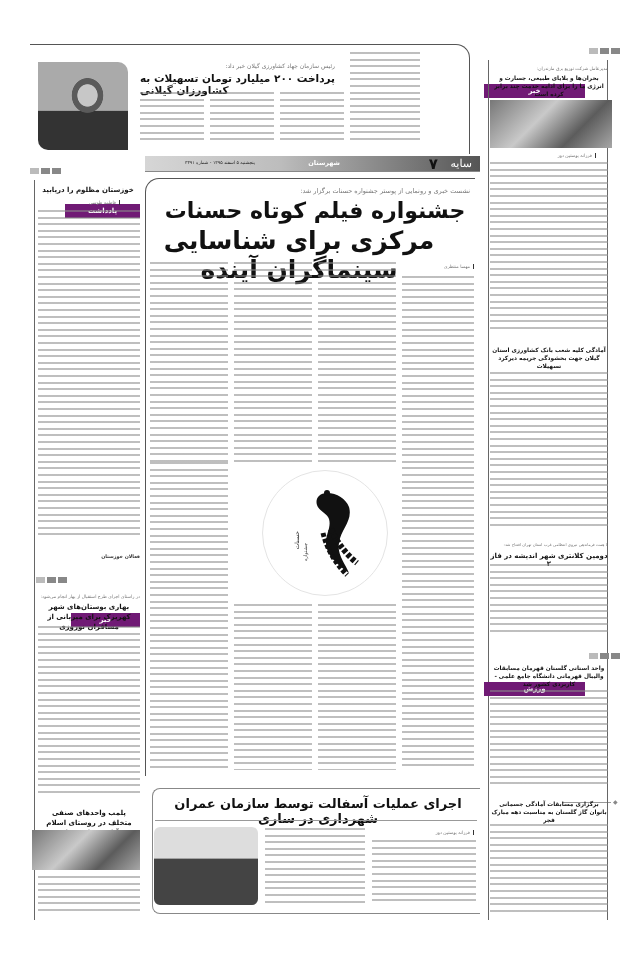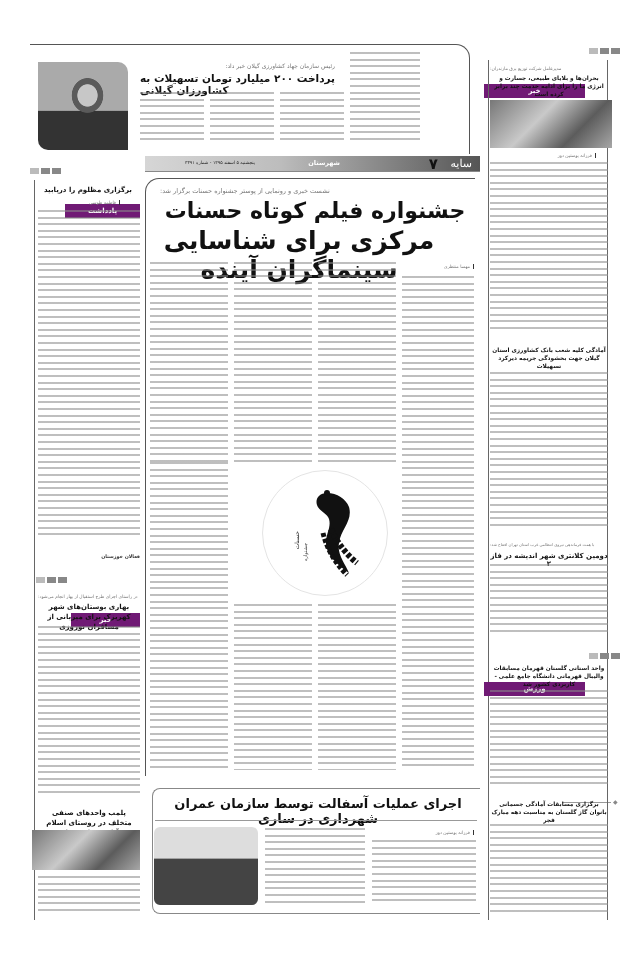--- a/index.html
+++ b/index.html
@@ -4,21 +4,21 @@
 <style>
   * { box-sizing: border-box; margin: 0; padding: 0; }
   html, body { width: 620px; height: 958px; background: #fff; overflow: hidden; }
   body { position: relative; font-family: "DejaVu Sans", sans-serif; color: #222; direction: rtl; }
   .abs { position: absolute; }
   .col-text { font-size: 4.2px; line-height: 6.6px; color: #555; text-align: justify; overflow: hidden; }
   .lines { background: repeating-linear-gradient(to bottom, #8a8a8a 0 2px, transparent 2px 6.6px); opacity: .55; }
   .hdr-bar { background: #701a75; color: #fff; height: 14px; display: flex; align-items: center; margin-top: 40px; }
   .hdr-squares { display: flex; gap: 2px; align-items: center; }
   .hdr-squares span { display: block; width: 9px; height: 6px; background: #888; }
-  .kicker { font-size: 5px; color: #777; text-align: left; }
+  .kicker { font-size: 5px; color: #777; text-align: right; }
   .h-bold { font-weight: bold; color: #111; text-align: center; }
   .byline { font-size: 4.5px; color: #777; border-right: 1px solid #333; padding-right: 3px; }
   .sep { height: 1px; background: #999; position: relative; }
   .sep:after { content: "◆"; position: absolute; left: 50%; top: -4px; font-size: 6px; color: #888; background: #fff; padding: 0 2px; }
   .photo { background: linear-gradient(135deg, #777, #c9c9c9 40%, #5c5c5c 70%, #a7a7a7); }
 </style>
 </head>
 <body>
 
 <div class="abs" style="left:30px;top:44px;width:440px;height:110px;border:1.5px solid #555;border-left:none;border-top-right-radius:14px;border-bottom:none;"></div>
@@ -75,21 +75,21 @@
   <div class="hdr-bar" style="flex:1;justify-content:center;">
     <span style="font-size:7px;font-weight:bold;">یادداشت</span>
   </div>
   <div class="hdr-squares" style="margin-right:4px;">
     <span></span>
       <span></span>
       <span style="background:#bbb"></span>
   </div>
 </div>
 <div class="abs" style="left:34px;top:180px;width:1px;height:740px;background:#666;"></div>
-<div class="abs h-bold" style="left:36px;top:186px;width:104px;font-size:7px;">برگزاری مظلوم را دریابید</div>
+<div class="abs h-bold" style="left:36px;top:186px;width:104px;font-size:7px;">خوزستان مظلوم را دریابید</div>
 <div class="abs byline" style="right:500px;top:200px;">فاطمه طوسی</div>
 <div class="abs col-text lines" style="left:38px;top:210px;width:102px;height:330px;"></div>
 <div class="abs" style="left:40px;top:554px;width:100px;font-size:4.8px;font-weight:bold;color:#333;text-align:right;">فعالان خوزستان</div>
 
 <div class="abs" style="left:36px;top:573px;width:104px;height:14px;display:flex;">
   <div class="hdr-bar" style="flex:1;justify-content:center;">
     <span style="font-size:7px;font-weight:bold;">خبر</span>
   </div>
   <div class="hdr-squares" style="margin-right:4px;">
       <span></span>

